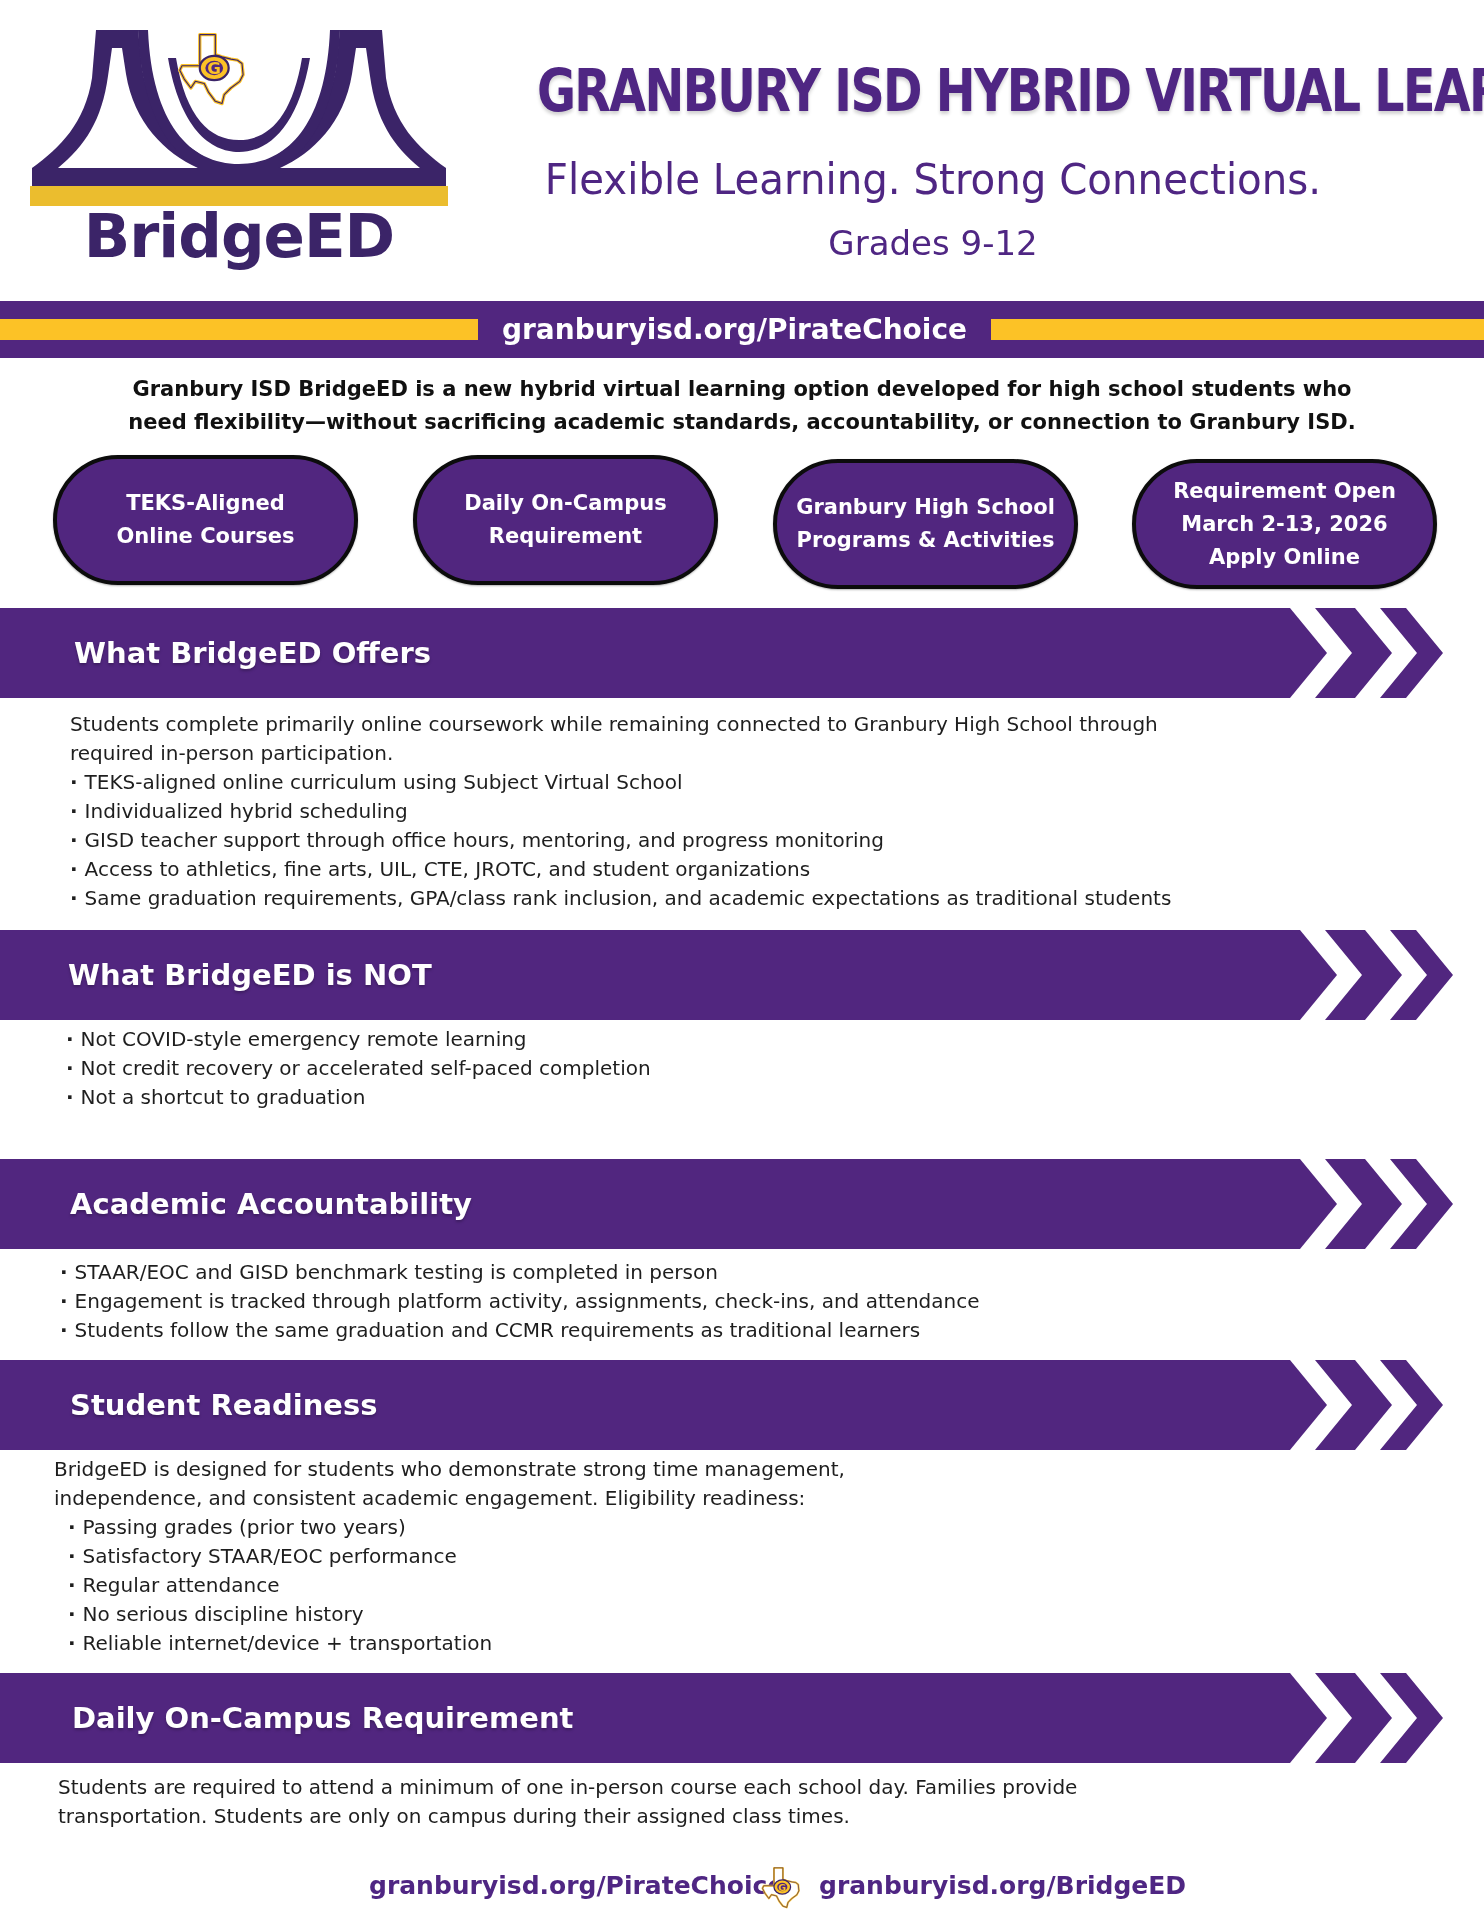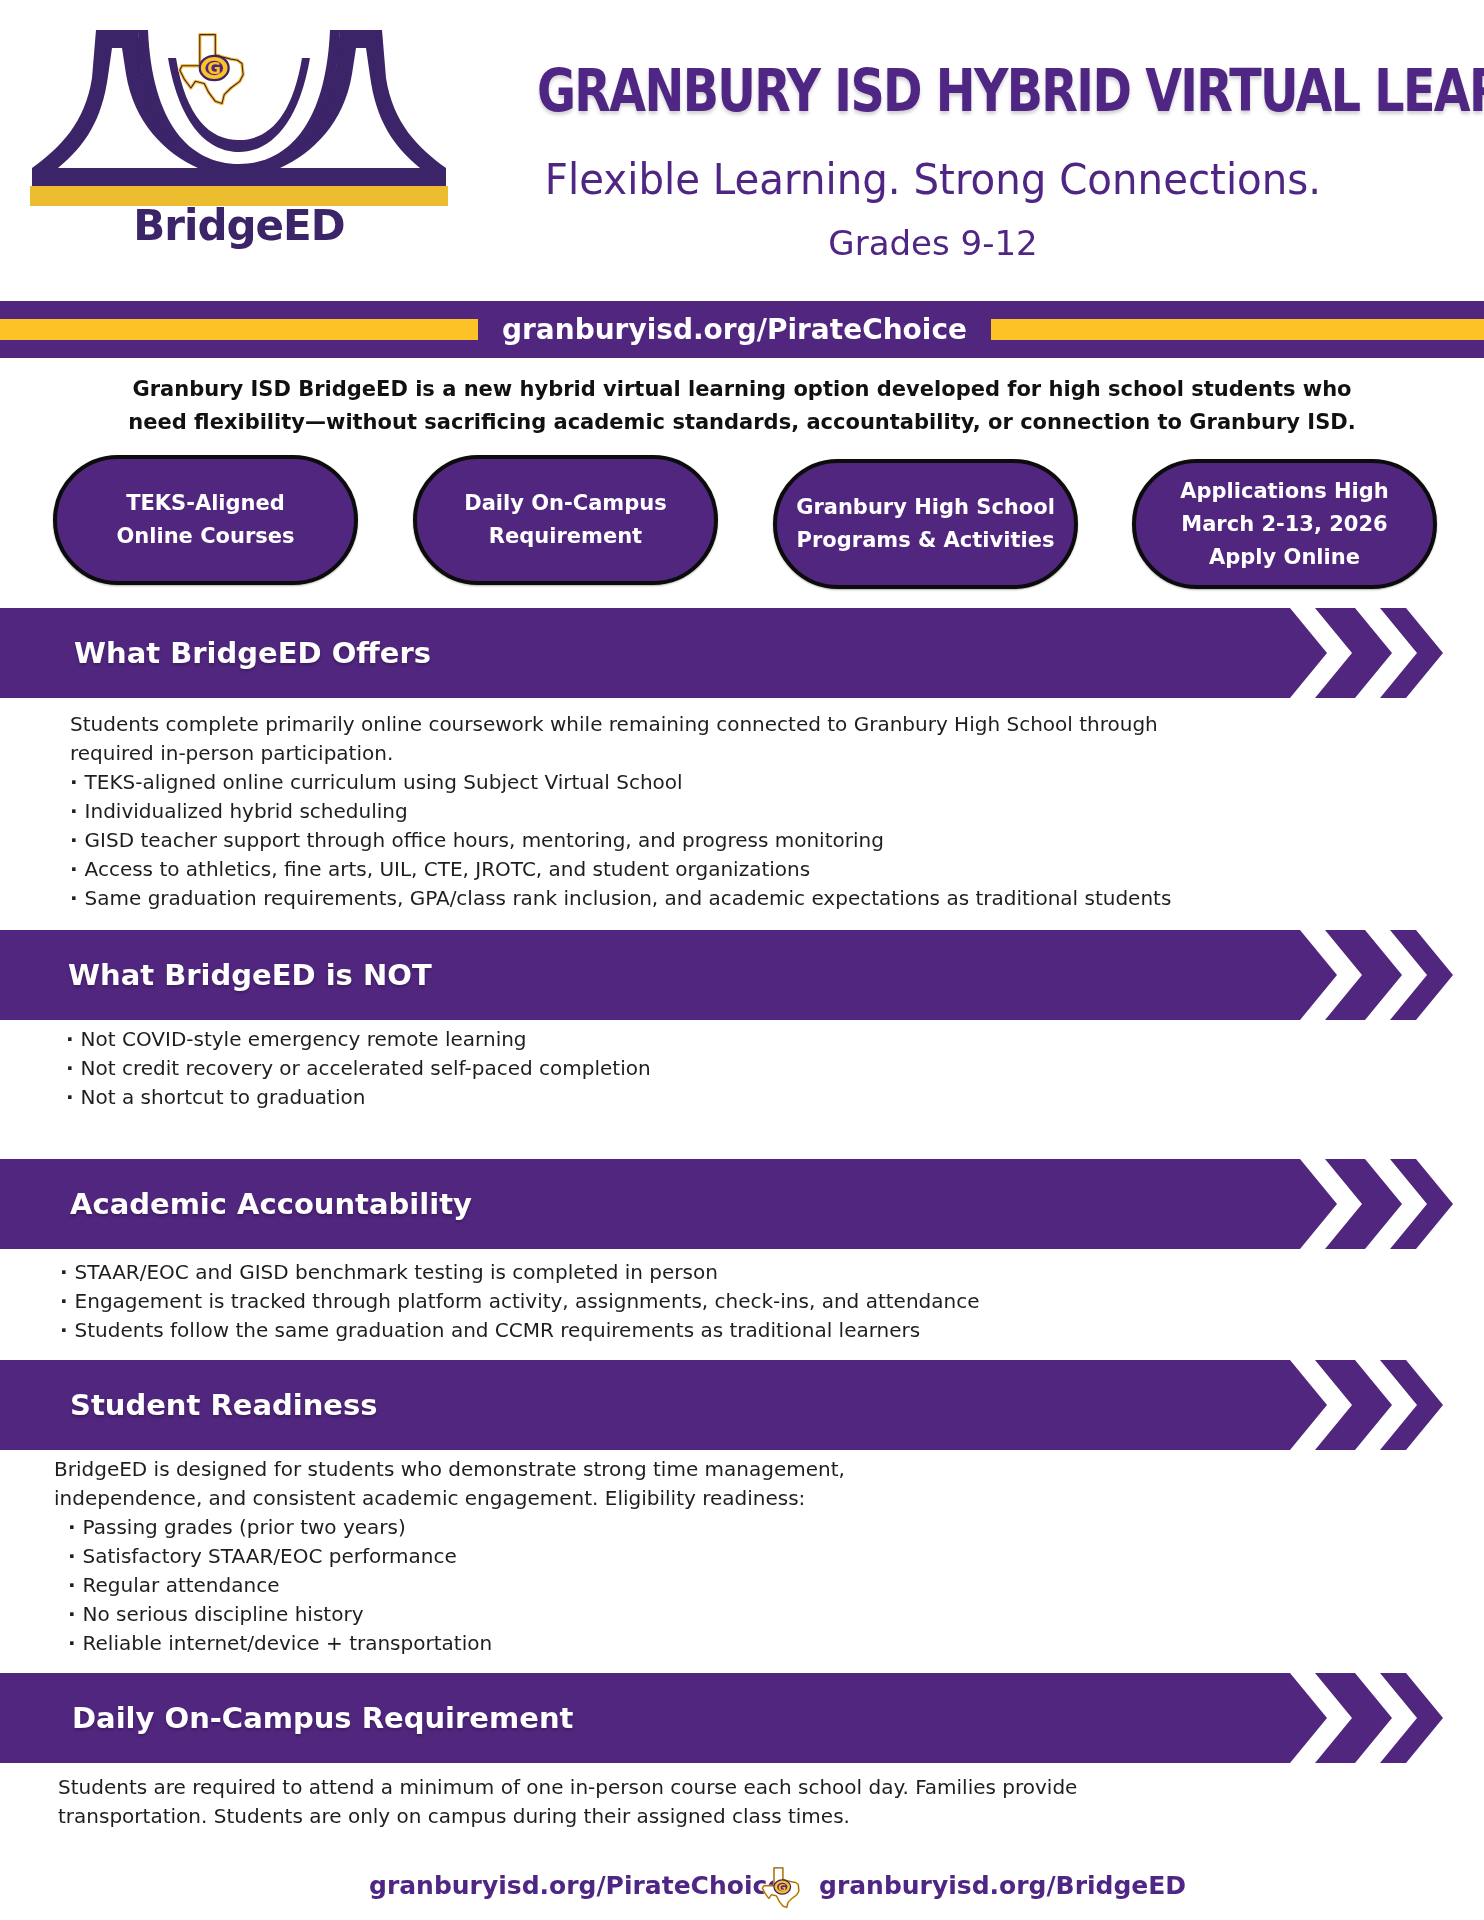--- a/index.html
+++ b/index.html
@@ -5,21 +5,21 @@
   * { box-sizing: border-box; margin: 0; padding: 0; }
   html, body { width: 1484px; height: 1920px; background: #ffffff; overflow: hidden; }
   body { position: relative; font-family: "DejaVu Sans", sans-serif; color: #1e1e1e; }
 
   .abs { position: absolute; }
 
   
   #logo { left: 30px; top: 28px; width: 418px; height: 268px; }
   #logo-wordmark {
     position: absolute; left: 30px; top: 205px; width: 418px; text-align: center;
-    font-family: "DejaVu Sans", sans-serif; font-weight: bold; font-size: 42px;
+    font-family: "DejaVu Sans", sans-serif; font-weight: bold; font-size: 61px;
     color: #3b2468; letter-spacing: -1px; line-height: 1;
   }
 
   
   #title {
     left: 450px; top: 54px; width: 966px; text-align: center;
     font-family: "DejaVu Sans", sans-serif; font-weight: bold; font-size: 58px;
     color: #4f2683; letter-spacing: -2px; line-height: 74px;
     transform: scaleX(0.82); transform-origin: center; white-space: nowrap;
     text-shadow: 0 3px 4px rgba(0,0,0,0.18);
@@ -148,21 +148,21 @@
 </div>
 <div id="pill-2" class="pill">
   <div>Daily On-Campus</div>
   <div>Requirement</div>
 </div>
 <div id="pill-3" class="pill">
   <div>Granbury High School</div>
   <div>Programs &amp; Activities</div>
 </div>
 <div id="pill-4" class="pill">
-  <div>Applications High</div>
+  <div>Requirement Open</div>
   <div>March 2-13, 2026</div>
   <div>Apply Online</div>
 </div>
 
 <div class="sec-head" style="top:608px;">
   <svg width="1484" height="90" viewBox="0 0 1484 90">
     <polygon points="0,0 1290,0 1327,45 1290,90 0,90" fill="#51267f"></polygon>
     <polygon points="1315,0 1355,0 1392,45 1355,90 1315,90 1352,45" fill="#51267f"></polygon>
     <polygon points="1380,0 1406,0 1443,45 1406,90 1380,90 1417,45" fill="#51267f"></polygon>
   </svg>

